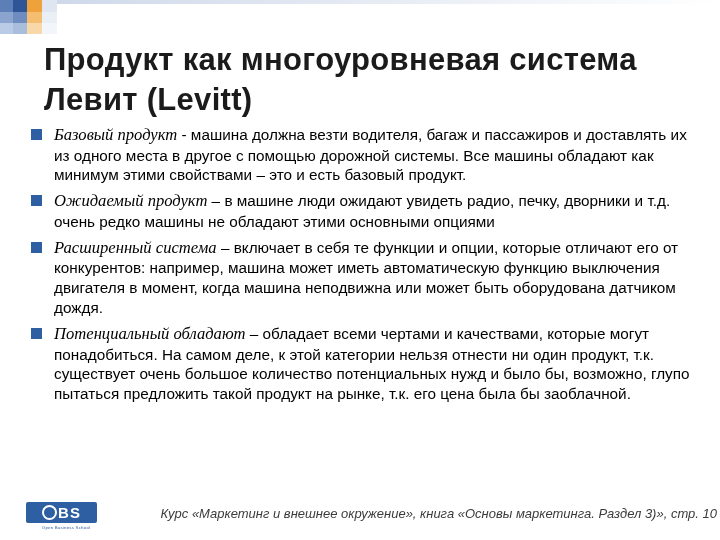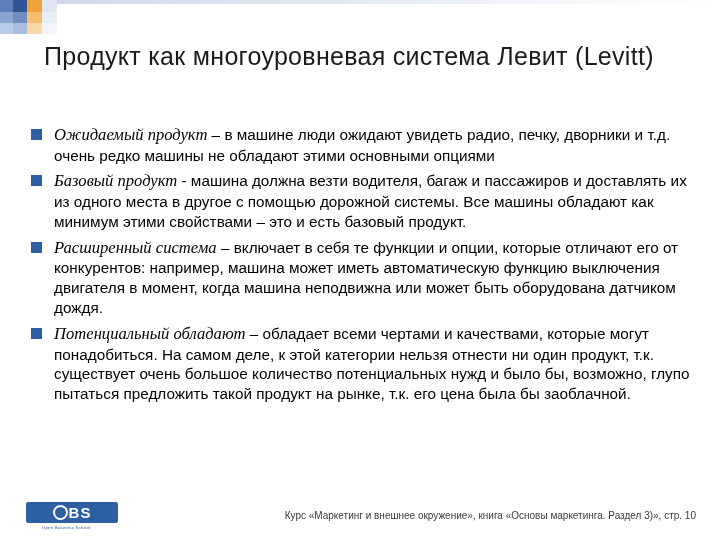--- a/index.html
+++ b/index.html
@@ -47,22 +47,22 @@
     height: 4px;
     background: linear-gradient(to right, #cfd9ea, #ffffff);
   }
 
   
   .title {
     position: absolute;
     left: 44px;
     top: 40px;
     width: 640px;
-    font-size: 25px;
-    font-weight: normal;
+    font-size: 31px;
+    font-weight: bold;
     color: #1b1b1b;
     line-height: 1.28;
     letter-spacing: 0.3px;
   }
 
   
   .content {
     position: absolute;
     left: 20px;
     top: 124px;
@@ -88,36 +88,37 @@
   }
   .bullet .lead {
     font-style: italic;
     font-family: "Liberation Serif", serif;
     font-size: 16.6px;
   }
 
   
   .footer-note {
     position: absolute;
-    right: 24px;
+    right: 3px;
     bottom: 19px;
-    font-size: 10px;
+    font-size: 13px;
     color: #3b3b3b;
     font-family: "Liberation Sans", sans-serif;
+    font-style: italic;
   }
 
   .logo {
     position: absolute;
     left: 26px;
     bottom: 8px;
     width: 86px;
     height: 30px;
   }
   .logo-badge {
-    width: 92px;
+    width: 71px;
     height: 21px;
     background: #2e5fa3;
     border-radius: 2px;
     color: #ffffff;
     font-weight: bold;
     font-size: 15px;
     letter-spacing: 1px;
     display: flex;
     align-items: center;
     justify-content: center;
@@ -158,26 +159,26 @@
   <span class="blk blk-l"></span>
 </div>
 <div class="top-rule"></div>
 
 <div class="title">Продукт как многоуровневая система Левит (Levitt)</div>
 
 <div class="content">
 
   <div class="bullet">
     <span class="marker"></span>
-    <span class="lead">Ожидаемый продукт</span><span> – в машине люди ожидают увидеть радио, печку, дворники и т.д. очень редко машины не обладают этими основными опциями</span>
+    <span class="lead">Базовый продукт</span><span> - машина должна везти водителя, багаж и пассажиров и доставлять их из одного места в другое с помощью дорожной системы. Все машины обладают как минимум этими свойствами – это и есть базовый продукт.</span>
   </div>
 
   <div class="bullet">
     <span class="marker"></span>
-    <span class="lead">Базовый продукт</span><span> - машина должна везти водителя, багаж и пассажиров и доставлять их из одного места в другое с помощью дорожной системы. Все машины обладают как минимум этими свойствами – это и есть базовый продукт.</span>
+    <span class="lead">Ожидаемый продукт</span><span> – в машине люди ожидают увидеть радио, печку, дворники и т.д. очень редко машины не обладают этими основными опциями</span>
   </div>
 
   <div class="bullet">
     <span class="marker"></span>
     <span class="lead">Расширенный система</span><span> – включает в себя те функции и опции, которые отличают его от конкурентов: например, машина может иметь автоматическую функцию выключения двигателя в момент, когда машина неподвижна или может быть оборудована датчиком дождя.</span>
   </div>
 
   <div class="bullet">
     <span class="marker"></span>
     <span class="lead">Потенциальный обладают</span><span> – обладает всеми чертами и качествами, которые могут понадобиться. На самом деле, к этой категории нельзя отнести ни один продукт, т.к. существует очень большое количество потенциальных нужд и было бы, возможно, глупо пытаться предложить такой продукт на рынке, т.к. его цена была бы заоблачной.</span>

